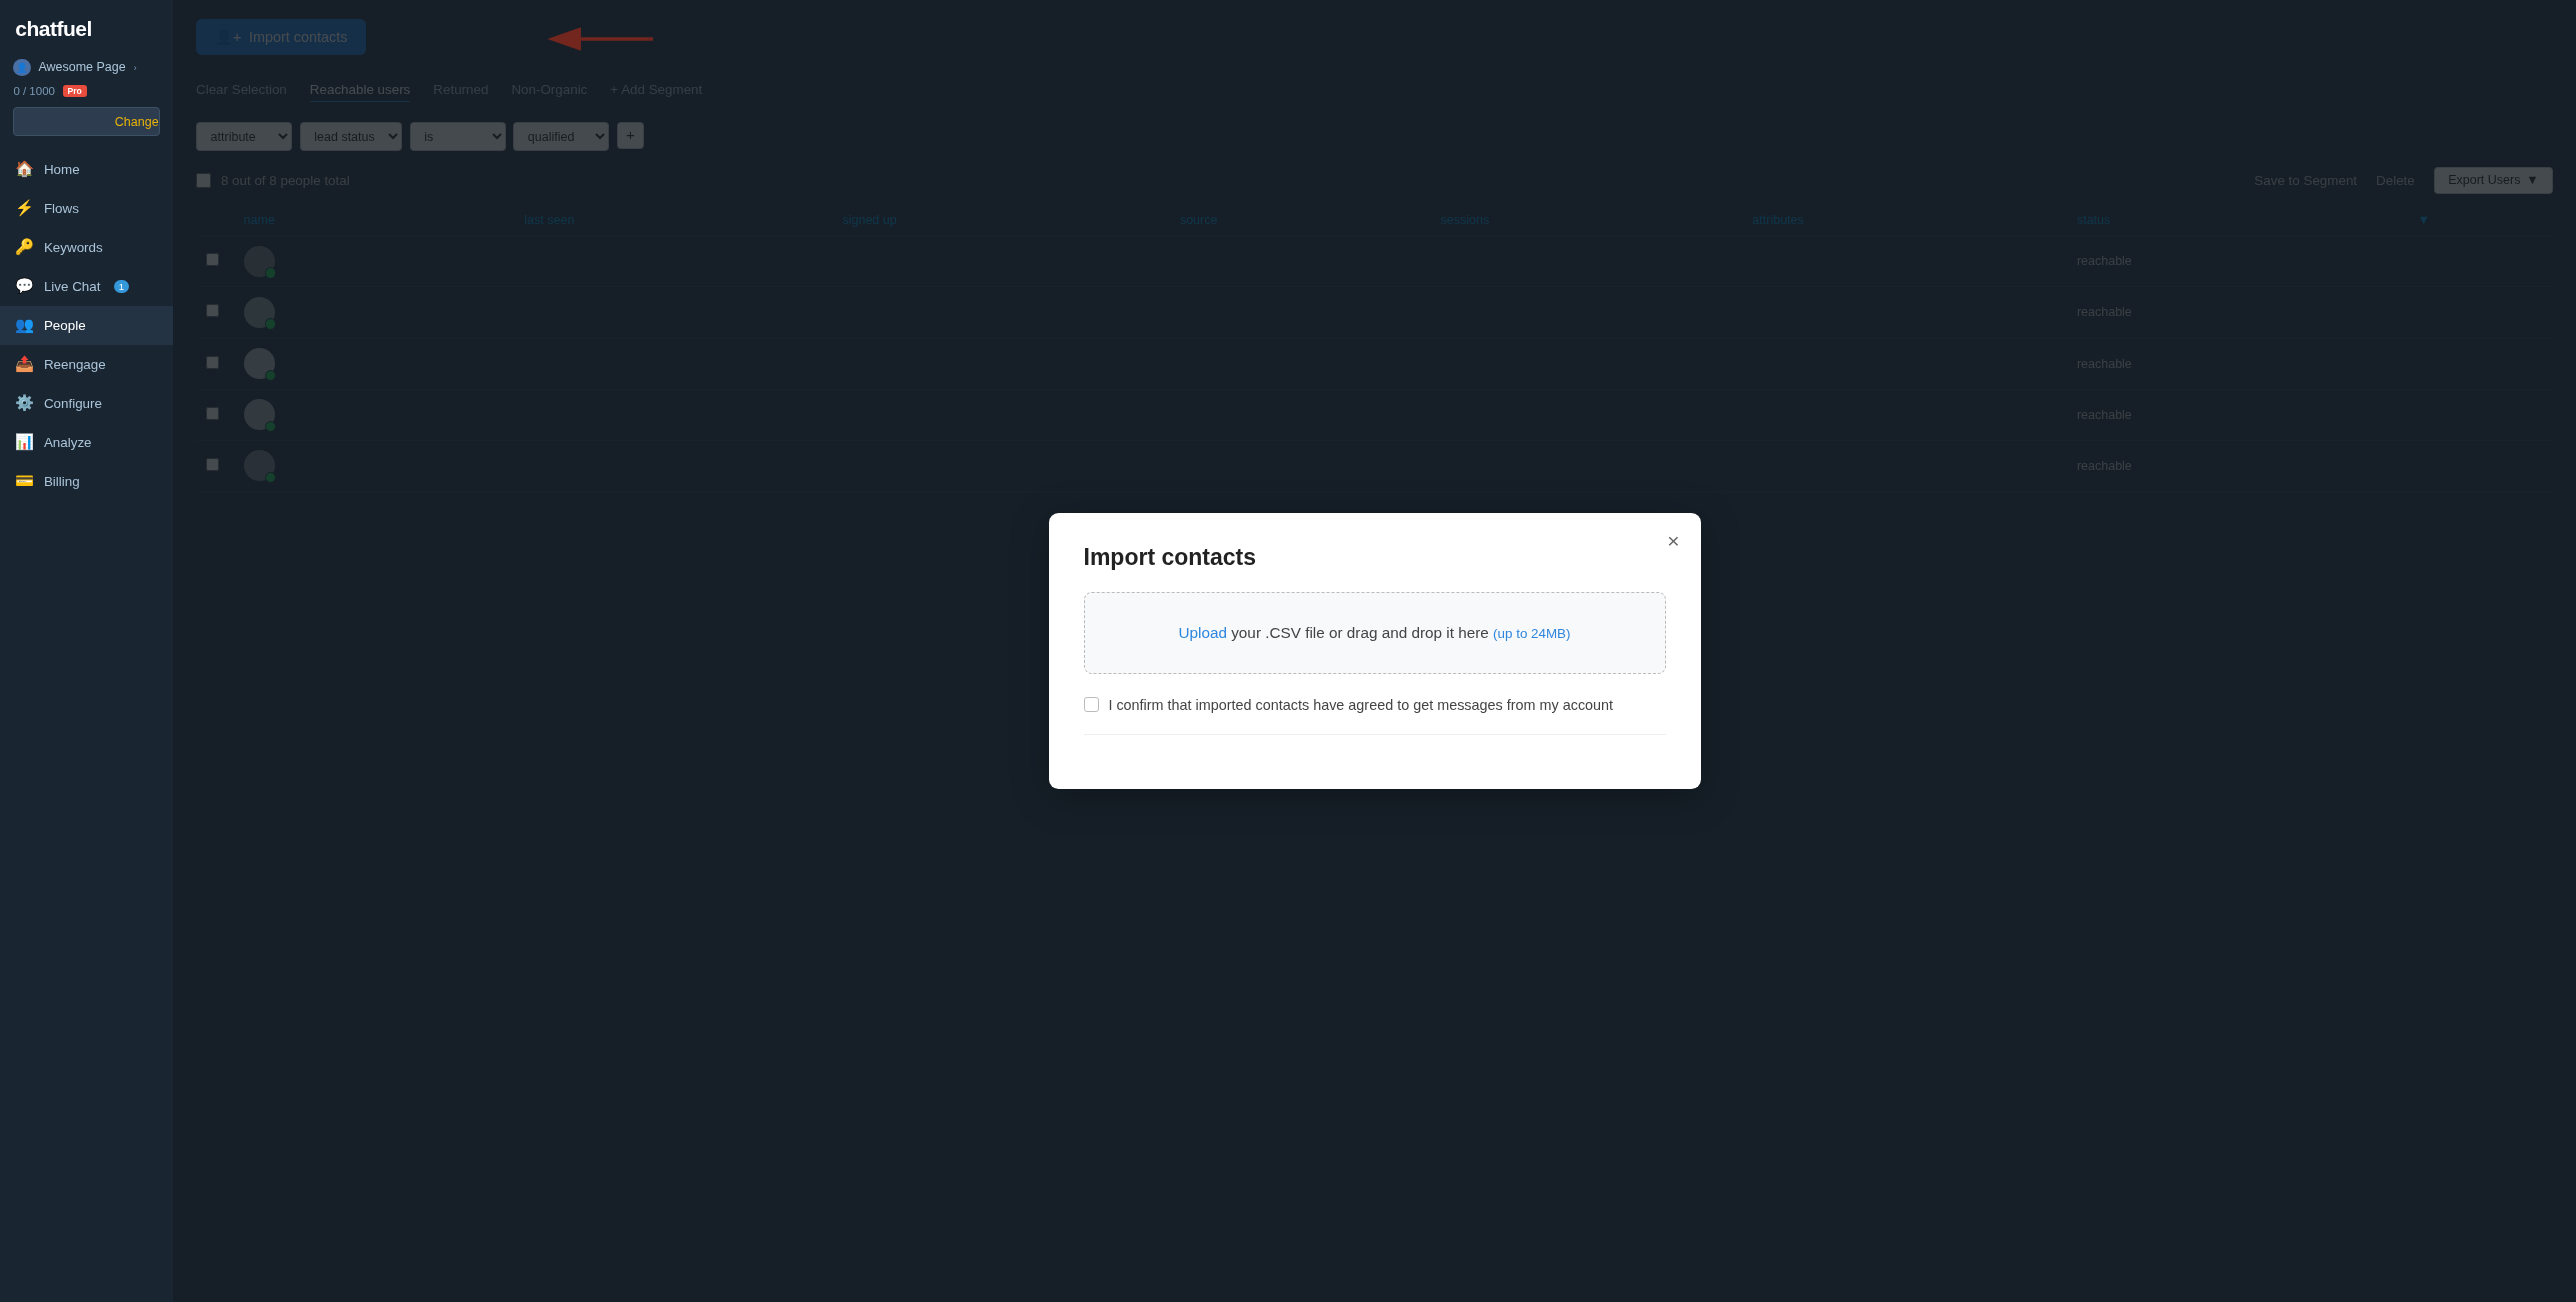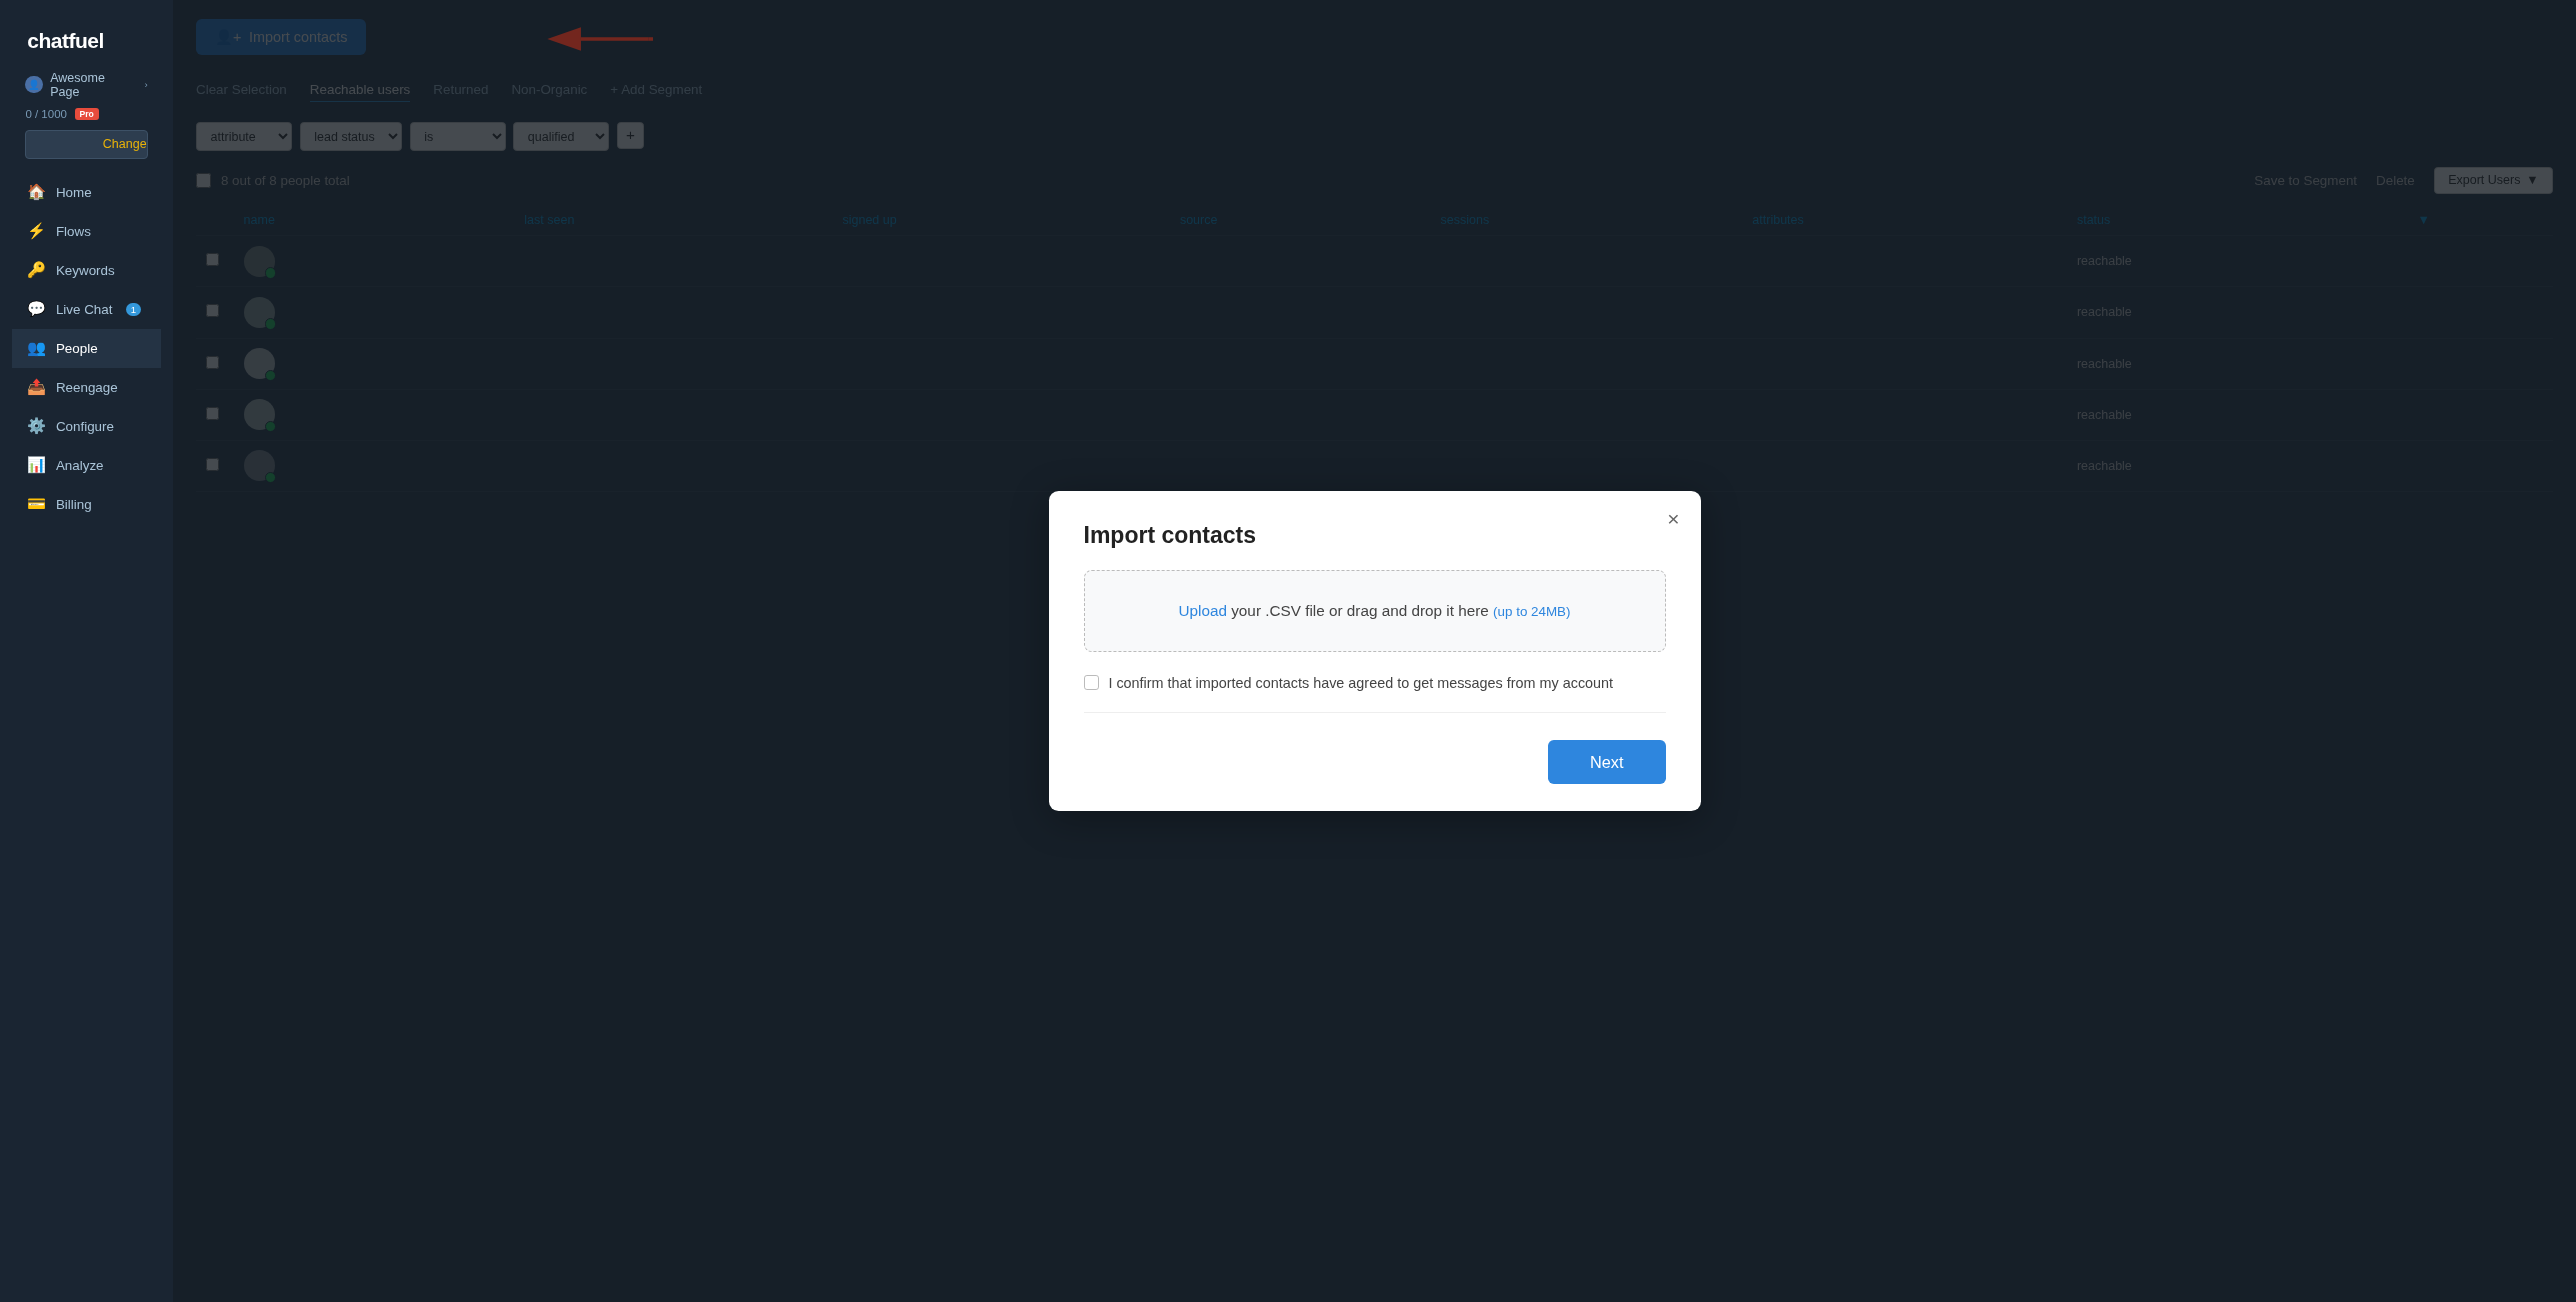--- a/index.html
+++ b/index.html
@@ -5,21 +5,21 @@
     * { box-sizing: border-box; margin: 0; padding: 0; }
     body { font-family: -apple-system, BlinkMacSystemFont, 'Segoe UI', sans-serif; background: #1e2a35; color: #fff; height: 100vh; overflow: hidden; display: flex; }
 
     
     .sidebar {
       width: 173px;
       min-width: 173px;
       background: #1a2532;
       display: flex;
       flex-direction: column;
-      padding: 12px;
+      padding: 0;
       height: 100vh;
     }
     .sidebar-logo {
       padding: 17.3px 15.3px 11.5px;
       font-size: 21px;
       font-weight: 700;
       color: #fff;
       letter-spacing: -0.5px;
     }
     .sidebar-account {
@@ -551,19 +551,16 @@
           <span> </span><span>your .CSV file or drag and drop it here</span>
           <span> </span><span class="size-hint">(up to 24MB)</span>
         </span>
       </div>
 
       <div class="confirm-row">
         <input type="checkbox" class="confirm-checkbox" style="">
         <span class="confirm-text">I confirm that imported contacts have agreed to get messages from my account</span>
       </div>
 
-      <div class="modal-footer">
-        <button class="next-btn">Next</button>
-      </div>
     </div>
   </div>
 </div>
 
 
 </body></html>

